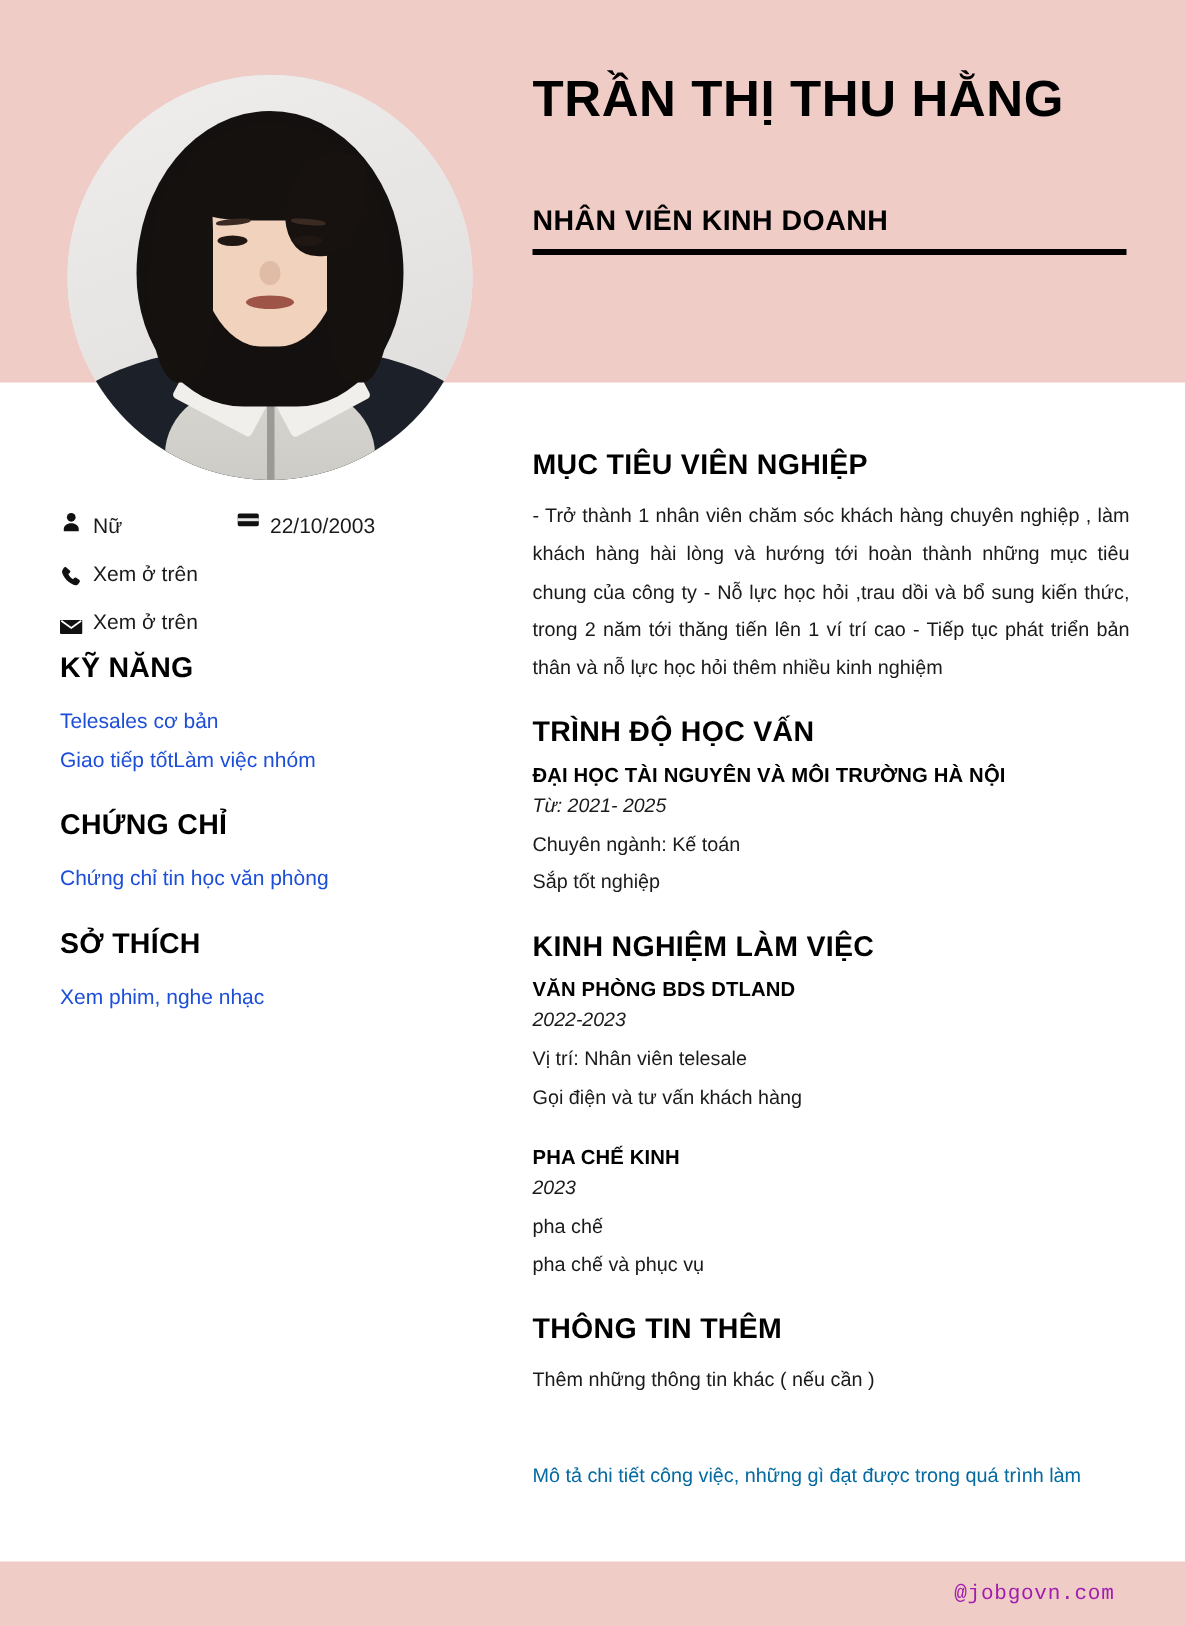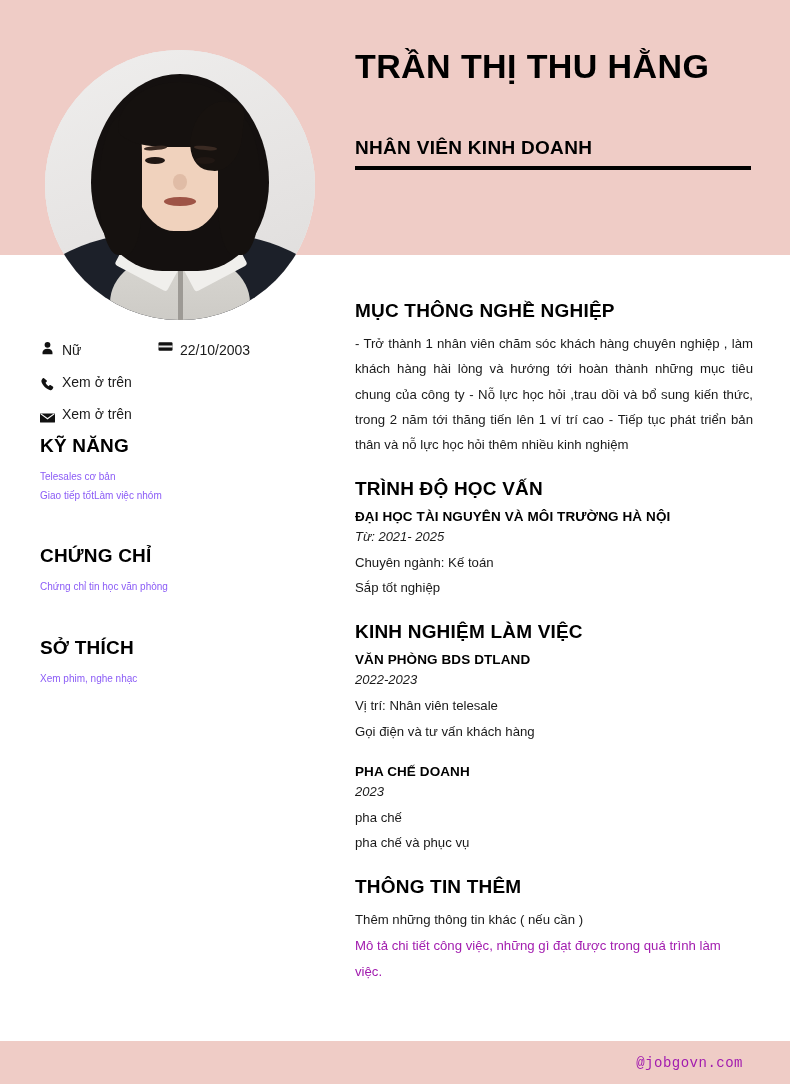--- a/index.html
+++ b/index.html
@@ -292,27 +292,27 @@
     display: flex;
     align-items: flex-start;
   }
   .info-half.first { width: 118px; flex: 0 0 118px; }
 
   .left-section-title {
     font-size: 19px;
     font-weight: bold;
     color: #000000;
     letter-spacing: 0.2px;
-    margin-top: 40px;
+    margin-top: 20px;
     margin-bottom: 11px;
   }
   .left-section-title.first { margin-top: 4px; }
   .left-line {
-    font-size: 10px;
-    color: #8b5cf6;
+    font-size: 14px;
+    color: #1d4ed8;
     line-height: 1.85;
   }
 
   
   .right-col {
     position: absolute;
     left: 355px;
     top: 300px;
     width: 398px;
   }
@@ -347,21 +347,22 @@
     color: #1a1a1a;
     margin-bottom: 6px;
   }
   .entry-line {
     font-size: 13.2px;
     color: #1a1a1a;
     line-height: 1.95;
   }
   .entry-gap { height: 13px; }
   .muted {
-    color: #a21caf;
+    color: #0369a1;
+    margin-top: 38px;
   }
 </style>
 </head>
 <body>
 
 <div id="cv-page">
 
   <div class="header-band"></div>
 
   <div class="avatar-wrap">
@@ -442,21 +443,21 @@
     <div class="left-section-title">CHỨNG CHỈ</div>
     <div class="left-line">Chứng chỉ tin học văn phòng</div>
 
     <div class="left-section-title">SỞ THÍCH</div>
     <div class="left-line">Xem phim, nghe nhạc</div>
   </div>
 
   <div class="right-col">
 
     <div class="sec">
-      <div class="sec-title">MỤC THÔNG NGHỀ NGHIỆP</div>
+      <div class="sec-title">MỤC TIÊU VIÊN NGHIỆP</div>
       <p class="sec-para">- Trở thành 1 nhân viên chăm sóc khách hàng chuyên nghiệp , làm khách hàng hài lòng và hướng tới hoàn thành những mục tiêu chung của công ty - Nỗ lực học hỏi ,trau dồi và bổ sung kiến thức, trong 2 năm tới thăng tiến lên 1 ví trí cao - Tiếp tục phát triển bản thân và nỗ lực học hỏi thêm nhiều kinh nghiệm</p>
     </div>
 
     <div class="sec">
       <div class="sec-title">TRÌNH ĐỘ HỌC VẤN</div>
       <div class="entry">
         <div class="entry-org">ĐẠI HỌC TÀI NGUYÊN VÀ MÔI TRƯỜNG HÀ NỘI</div>
         <div class="entry-date">Từ: 2021- 2025</div>
         <div class="entry-line">Chuyên ngành: Kế toán</div>
         <div class="entry-line">Sắp tốt nghiệp</div>
@@ -469,21 +470,21 @@
       <div class="entry">
         <div class="entry-org">VĂN PHÒNG BDS DTLAND</div>
         <div class="entry-date">2022-2023</div>
         <div class="entry-line">Vị trí: Nhân viên telesale</div>
         <div class="entry-line">Gọi điện và tư vấn khách hàng</div>
       </div>
 
       <div class="entry-gap"></div>
 
       <div class="entry">
-        <div class="entry-org">PHA CHẾ DOANH</div>
+        <div class="entry-org">PHA CHẾ KINH</div>
         <div class="entry-date">2023</div>
         <div class="entry-line">pha chế</div>
         <div class="entry-line">pha chế và phục vụ</div>
       </div>
     </div>
 
     <div class="sec">
       <div class="sec-title">THÔNG TIN THÊM</div>
       <div class="entry-line">Thêm những thông tin khác ( nếu cần )</div>
       <div class="entry-line muted"> Mô tả chi tiết công việc, những gì đạt được trong quá trình làm</div>

